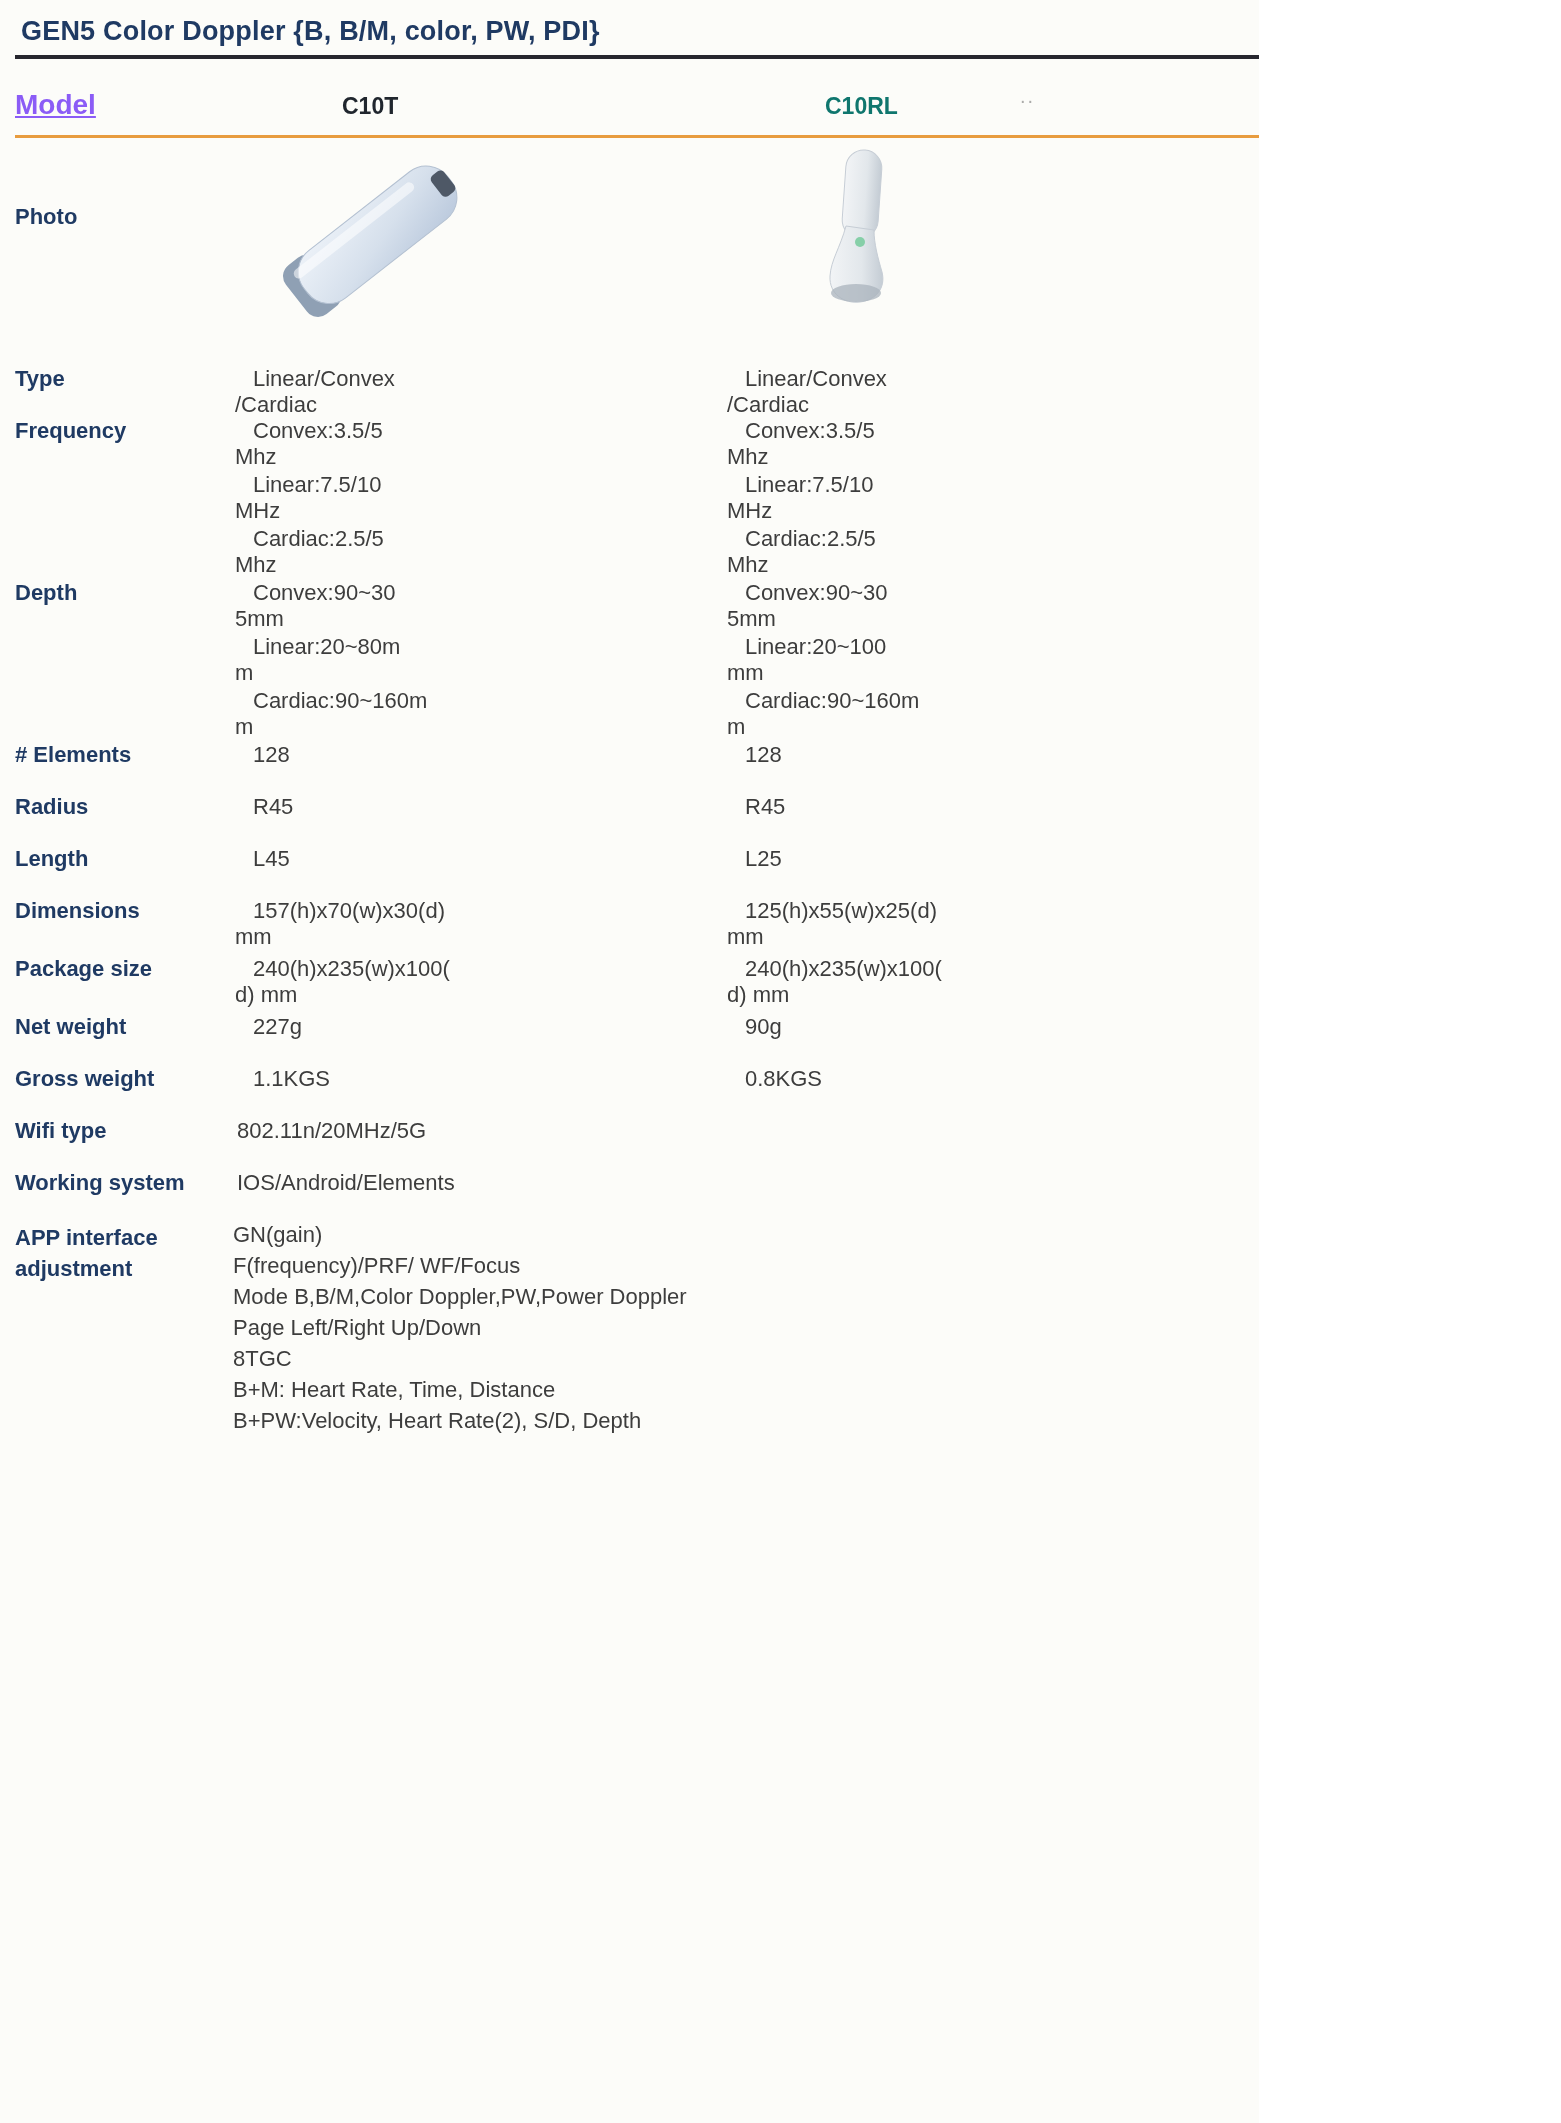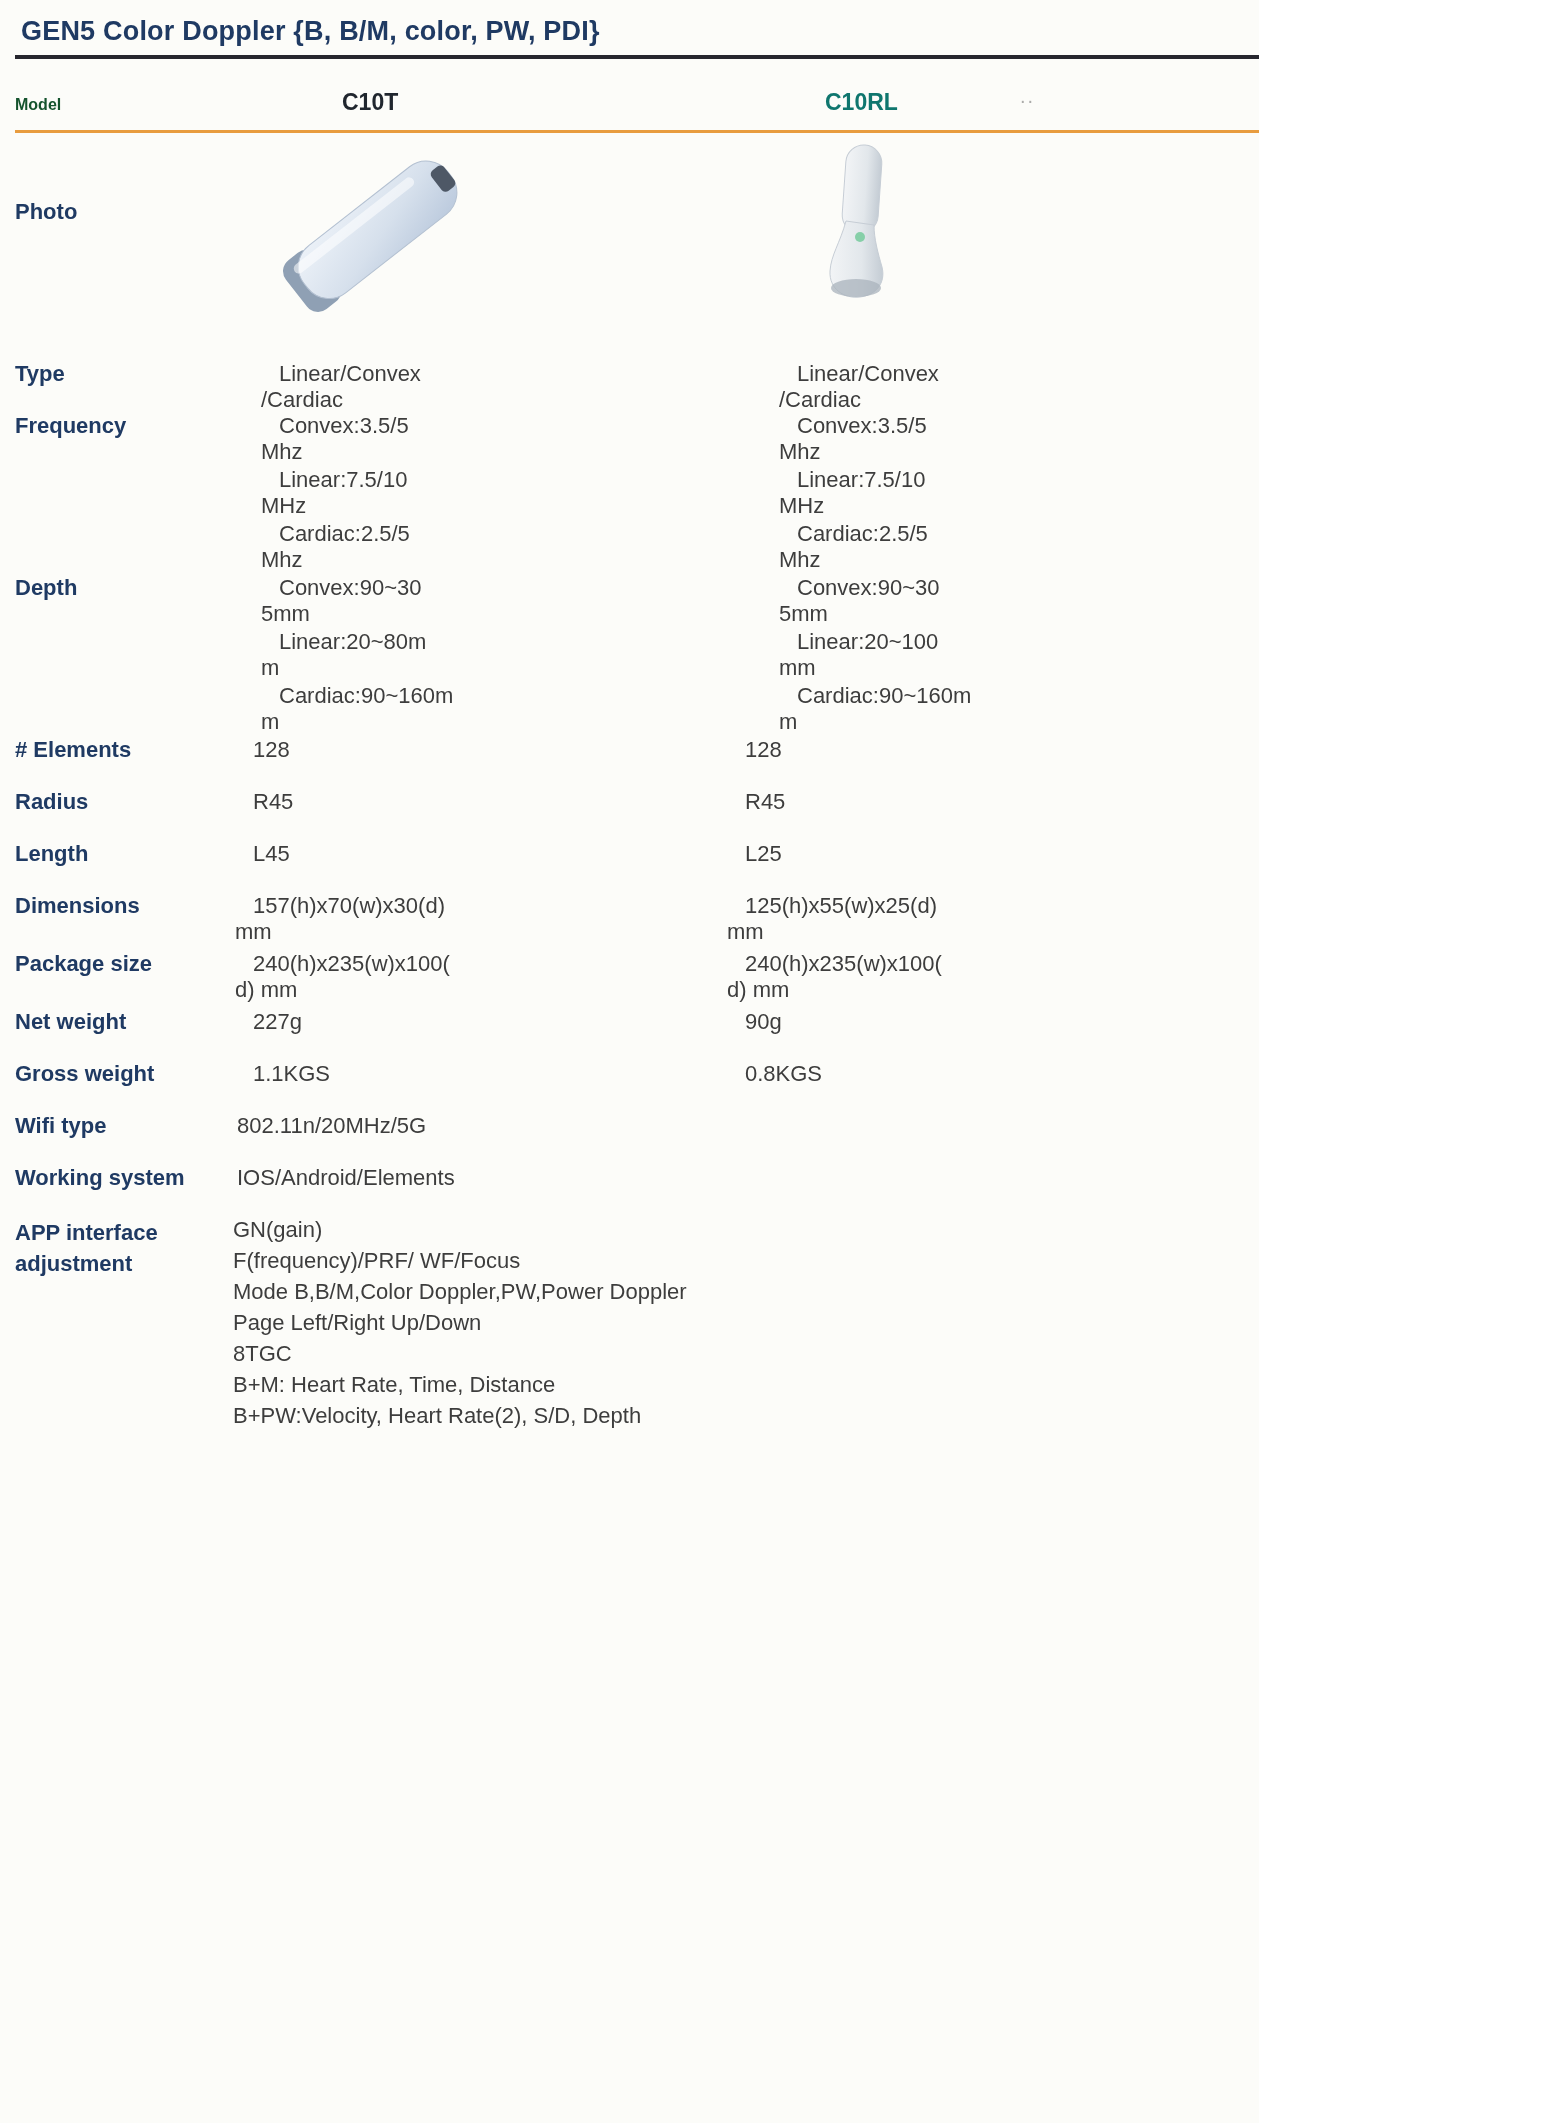--- a/index.html
+++ b/index.html
@@ -29,42 +29,42 @@
     width:1443px;
   }
   .model-row{
     display:grid;
     grid-template-columns:212px 492px auto;
     margin-top:30px;
     align-items:baseline;
     position:relative;
   }
   .model-label{
-    font-size:16px;font-weight:bold;color:#14532d;
+    font-size:28px;font-weight:bold;color:#8b5cf6;text-decoration:underline;
   }
   .model-col1{
     font-size:23px;font-weight:bold;color:#20262e;padding-left:115px;
   }
   .model-col2{
     font-size:23px;font-weight:bold;color:#0f766e;padding-left:106px;
   }
   .artifact-dots{position:absolute;left:1005px;top:-4px;color:#8a8a8a;opacity:.7;font-size:20px;letter-spacing:2px;}
   .artifact-dash{position:absolute;left:1328px;top:-2px;color:#8a8a8a;opacity:.7;font-size:20px;}
   .orange-rule{
     height:3px;
     background:#e89c3f;
     margin-top:14px;
     width:1443px;
   }
   .grid{
     display:grid;
     grid-template-columns:212px 492px auto;
   }
   .row{margin-bottom:26px;}
-  .row.tight{margin-bottom:0;gap:26px;}
+  .row.tight{margin-bottom:0;}
   .row.two{margin-bottom:6px;}
   .label{
     font-size:22px;
     font-weight:bold;
     color:#1f3a63;
     line-height:26px;
   }
   .val{
     font-size:22px;
     line-height:26px;

